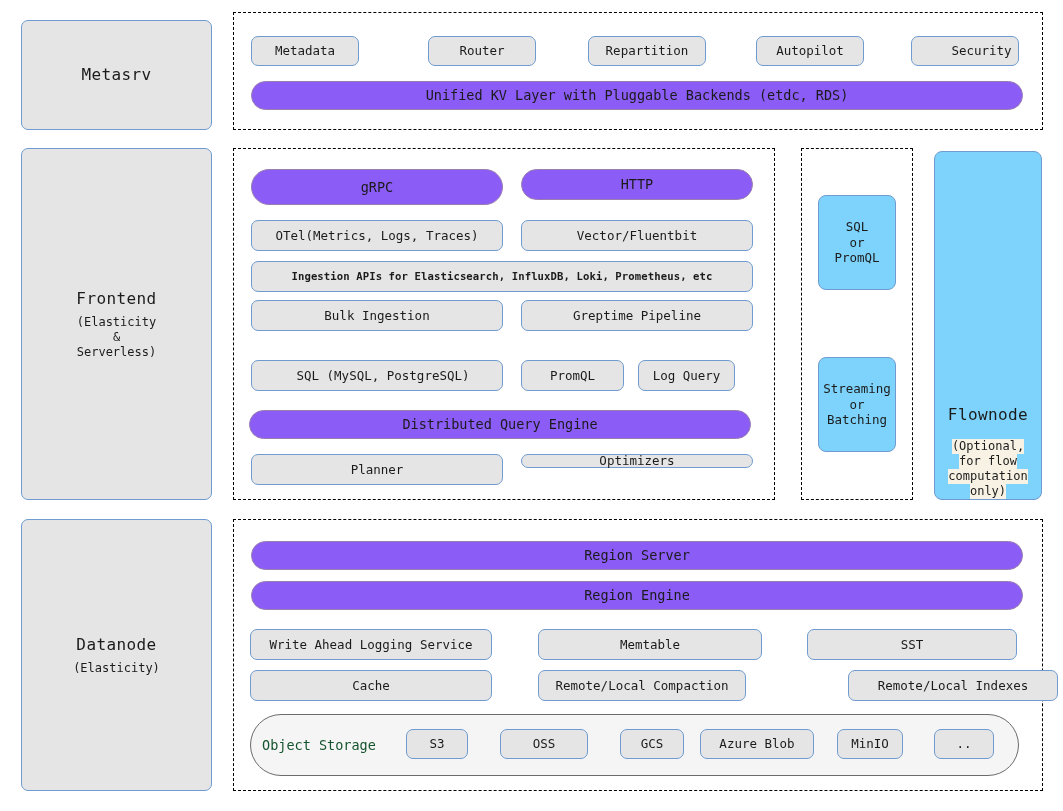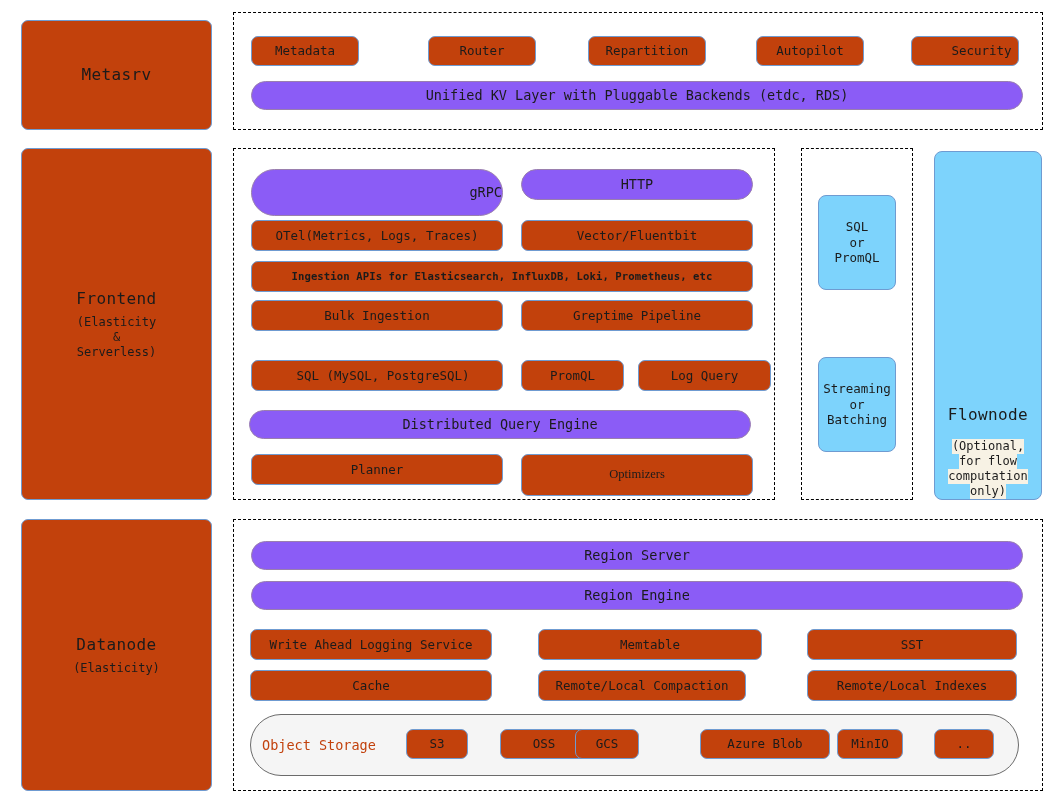--- a/index.html
+++ b/index.html
@@ -25,21 +25,21 @@
     position: absolute;
     box-sizing: border-box;
     display: flex;
     flex-direction: column;
     align-items: center;
     justify-content: center;
     text-align: center;
     line-height: 1.25;
   }
   .blue {
-    background: #c2410c;
+    background: #e5e5e5;
     border: 1.3px solid #6f9bd1;
     border-radius: 7px;
   }
   .purple {
     background: #8b5cf6;
     border: 1.3px solid #9a7fae;
     border-radius: 999px;
   }
   .yellow {
     background: #7dd3fc;
@@ -63,21 +63,21 @@
   .lbl-sm    { font-size: 12.5px; }
   .lbl-tiny  { font-size: 10.6px; font-weight: bold; letter-spacing: .1px; }
 
   .sub { font-size: 12px; }
   .sub-line { display: block; }
   .hl { background: #f7f2e4; }
 
   .os-label {
     position: absolute;
     font-size: 13.5px;
-    color: #c2410c;
+    color: #14532d;
   }
 </style>
 </head>
 <body>
 
 <div id="canvas">
 
   <div class="node blue lbl-big" style="left:21px; top:20px; width:191px; height:110px;">
     <span>Metasrv</span>
   </div>
@@ -106,21 +106,21 @@
 
   <div class="node blue" style="left:21px; top:148px; width:191px; height:352px;">
     <span class="lbl-big">Frontend</span>
     <span class="sub sub-line" style="margin-top:6px;">(Elasticity</span>
     <span class="sub sub-line">&amp;</span>
     <span class="sub sub-line">Serverless)</span>
   </div>
 
   <div class="dashed" style="left:233px; top:148px; width:542px; height:352px;"></div>
 
-  <div class="node purple lbl-mid" style="left:251px; top:169px; width:252px; height:47px;align-items:flex-end;">
+  <div class="node purple lbl-mid" style="left:251px; top:169px; width:252px; height:36px;">
     <span>gRPC</span>
   </div>
   <div class="node purple lbl-mid" style="left:521px; top:169px; width:232px; height:31px;">
     <span>HTTP</span>
   </div>
 
   <div class="node blue lbl-sm" style="left:251px; top:220px; width:252px; height:31px;">
     <span>OTel(Metrics, Logs, Traces)</span>
   </div>
   <div class="node blue lbl-sm" style="left:521px; top:220px; width:232px; height:31px;">
@@ -137,32 +137,32 @@
   <div class="node blue lbl-sm" style="left:521px; top:300px; width:232px; height:31px;">
     <span>Greptime Pipeline</span>
   </div>
 
   <div class="node blue lbl-sm" style="left:251px; top:360px; width:252px; height:31px;padding-left:12px;">
     <span>SQL (MySQL, PostgreSQL)</span>
   </div>
   <div class="node blue lbl-sm" style="left:521px; top:360px; width:103px; height:31px;">
     <span>PromQL</span>
   </div>
-  <div class="node blue lbl-sm" style="left:638px; top:360px; width:133px; height:31px;">
+  <div class="node blue lbl-sm" style="left:638px; top:360px; width:97px; height:31px;">
     <span>Log Query</span>
   </div>
 
   <div class="node purple lbl-mid" style="left:249px; top:410px; width:502px; height:29px;">
     <span>Distributed Query Engine</span>
   </div>
 
   <div class="node blue lbl-sm" style="left:251px; top:454px; width:252px; height:31px;">
     <span>Planner</span>
   </div>
-  <div class="node blue lbl-sm" style="left:521px; top:454px; width:232px; height:42px;font-family:Liberation Serif, serif;">
+  <div class="node blue lbl-sm" style="left:521px; top:454px; width:232px; height:14px;">
     <span>Optimizers</span>
   </div>
 
   <div class="dashed" style="left:801px; top:148px; width:112px; height:352px;"></div>
 
   <div class="node yellow lbl-sm" style="left:818px; top:195px; width:78px; height:95px;">
     <span class="sub-line">SQL</span>
     <span class="sub-line">or</span>
     <span class="sub-line">PromQL</span>
   </div>
@@ -204,37 +204,37 @@
   <div class="node blue lbl-sm" style="left:538px; top:629px; width:224px; height:31px;">
     <span>Memtable</span>
   </div>
 
   <div class="node blue lbl-sm" style="left:250px; top:670px; width:242px; height:31px;">
     <span>Cache</span>
   </div>
   <div class="node blue lbl-sm" style="left:538px; top:670px; width:208px; height:31px;">
     <span>Remote/Local Compaction</span>
   </div>
-  <div class="node blue lbl-sm" style="left:807px; top:670px; width:210px; height:31px;">
+  <div class="node blue lbl-sm" style="left:848px; top:670px; width:210px; height:31px;">
     <span>Remote/Local Indexes</span>
   </div>
 
   <div class="gray-pill" style="position:absolute; left:250px; top:714px; width:767px; height:60px;"></div>
   <div class="os-label" style="left:262px; top:737px;">Object Storage</div>
 
   <div class="node blue lbl-sm" style="left:406px; top:729px; width:62px; height:30px;">
     <span>S3</span>
   </div>
   <div class="node blue lbl-sm" style="left:500px; top:729px; width:88px; height:30px;">
     <span>OSS</span>
   </div>
-  <div class="node blue lbl-sm" style="left:575px; top:729px; width:64px; height:30px;">
+  <div class="node blue lbl-sm" style="left:620px; top:729px; width:64px; height:30px;">
     <span>GCS</span>
   </div>
-  <div class="node blue lbl-sm" style="left:700px; top:729px; width:130px; height:30px;">
+  <div class="node blue lbl-sm" style="left:700px; top:729px; width:114px; height:30px;">
     <span>Azure Blob</span>
   </div>
   <div class="node blue lbl-sm" style="left:837px; top:729px; width:66px; height:30px;">
     <span>MinIO</span>
   </div>
   <div class="node blue lbl-sm" style="left:934px; top:729px; width:60px; height:30px;">
     <span>..</span>
   </div>
 
 </div>

